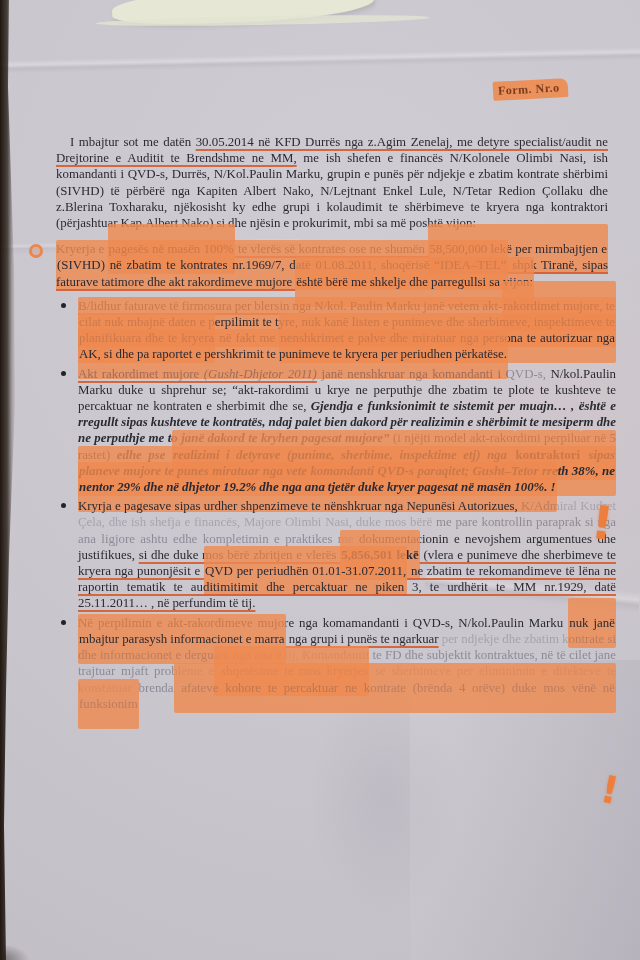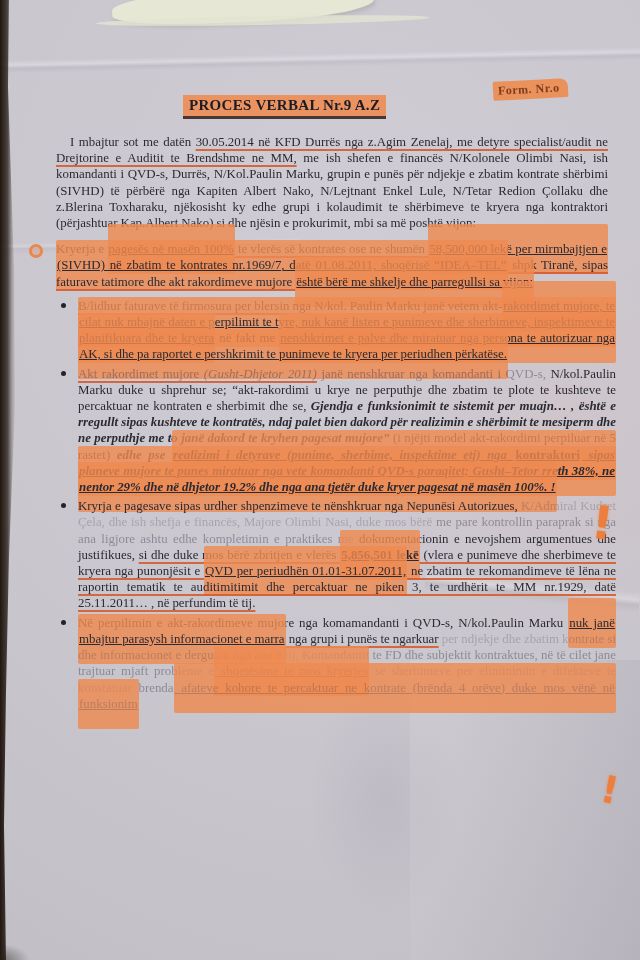--- a/index.html
+++ b/index.html
@@ -73,21 +73,21 @@
     border:3px solid rgba(236,130,70,0.9);background:rgba(236,130,70,0.25);
   }
   .bullets{margin-top:2px;}
   .bullet{position:relative;padding-left:30px;margin-bottom:3px;}
   .dot{position:absolute;left:13px;top:5px;width:5px;height:5px;background:#24232b;border-radius:50%;}
 
   
   .doc span.hl{
     background:rgba(238,138,80,0.82);
     box-decoration-break:clone;-webkit-box-decoration-break:clone;
-    padding:18px 1px;border-radius:2px;text-decoration:underline;
+    padding:18px 1px;border-radius:2px;
   }
   .doc span.ul{
     text-decoration:underline;
     text-decoration-color:rgba(214,92,48,0.9);
     text-decoration-thickness:2px;
     text-underline-offset:2.5px;
   }
   .doc span.b{font-weight:bold;}
   .doc span.i{font-style:italic;}
   .doc span.faded{color:rgba(48,48,64,0.40);}
@@ -111,21 +111,20 @@
   <div class="crease cr-c"></div>
   <div class="crease cr-d"></div>
   <div class="crease cr-e"></div>
 
   <div class="wo1"></div>
   <div class="wo2"></div>
   <div class="edge"></div>
   <div class="corner"></div>
 
   <div class="stamp">Form. Nr.o</div>
-  <div class="title">PROCES VERBAL Nr.9 A.Z</div>
 
   <div class="doc">
     <p class="p1"><span>I mbajtur sot me datën </span><span class="ul">30.05.2014 në KFD Durrës nga z.Agim Zenelaj, me detyre specialist/audit ne Drejtorine e Auditit te Brendshme ne MM,</span><span> me ish shefen e financës N/Kolonele Olimbi Nasi, ish komandanti i QVD-s, Durrës, N/Kol.Paulin Marku, grupin e punës për ndjekje e zbatim kontrate shërbimi (SIVHD) të përbërë nga Kapiten Albert Nako, N/Lejtnant Enkel Lule, N/Tetar Redion Çollaku dhe z.Blerina Toxharaku, njëkosisht ky edhe grupi i kolaudimit te shërbimeve te kryera nga kontraktori (përjashtuar Kap.Albert Nako) si dhe njësin e prokurimit,  mbi sa më poshtë vijon:</span></p>
     <p class="p3">
       <span class="ring"></span>
       <span><span>Kryerja e </span><span class="hl">pagesës në masën 100%</span><span class="ul"> te vlerës së kontrates ose ne shumën </span><span class="hl">58,500,000 lekë per mirmbajtjen e (SIVHD) në zbatim te kontrates nr.1969/7, datë 01.08.2011, shoqërisë “IDEA–TEL”</span><span class="ul"> shpk Tiranë, sipas faturave tatimore dhe akt rakordimeve mujore </span><span class="hl">është bërë me shkelje dhe parregullsi sa vijon:</span></span>
     </p>
     <div class="bullets">
       <div class="bullet">
         <span class="dot"></span>

